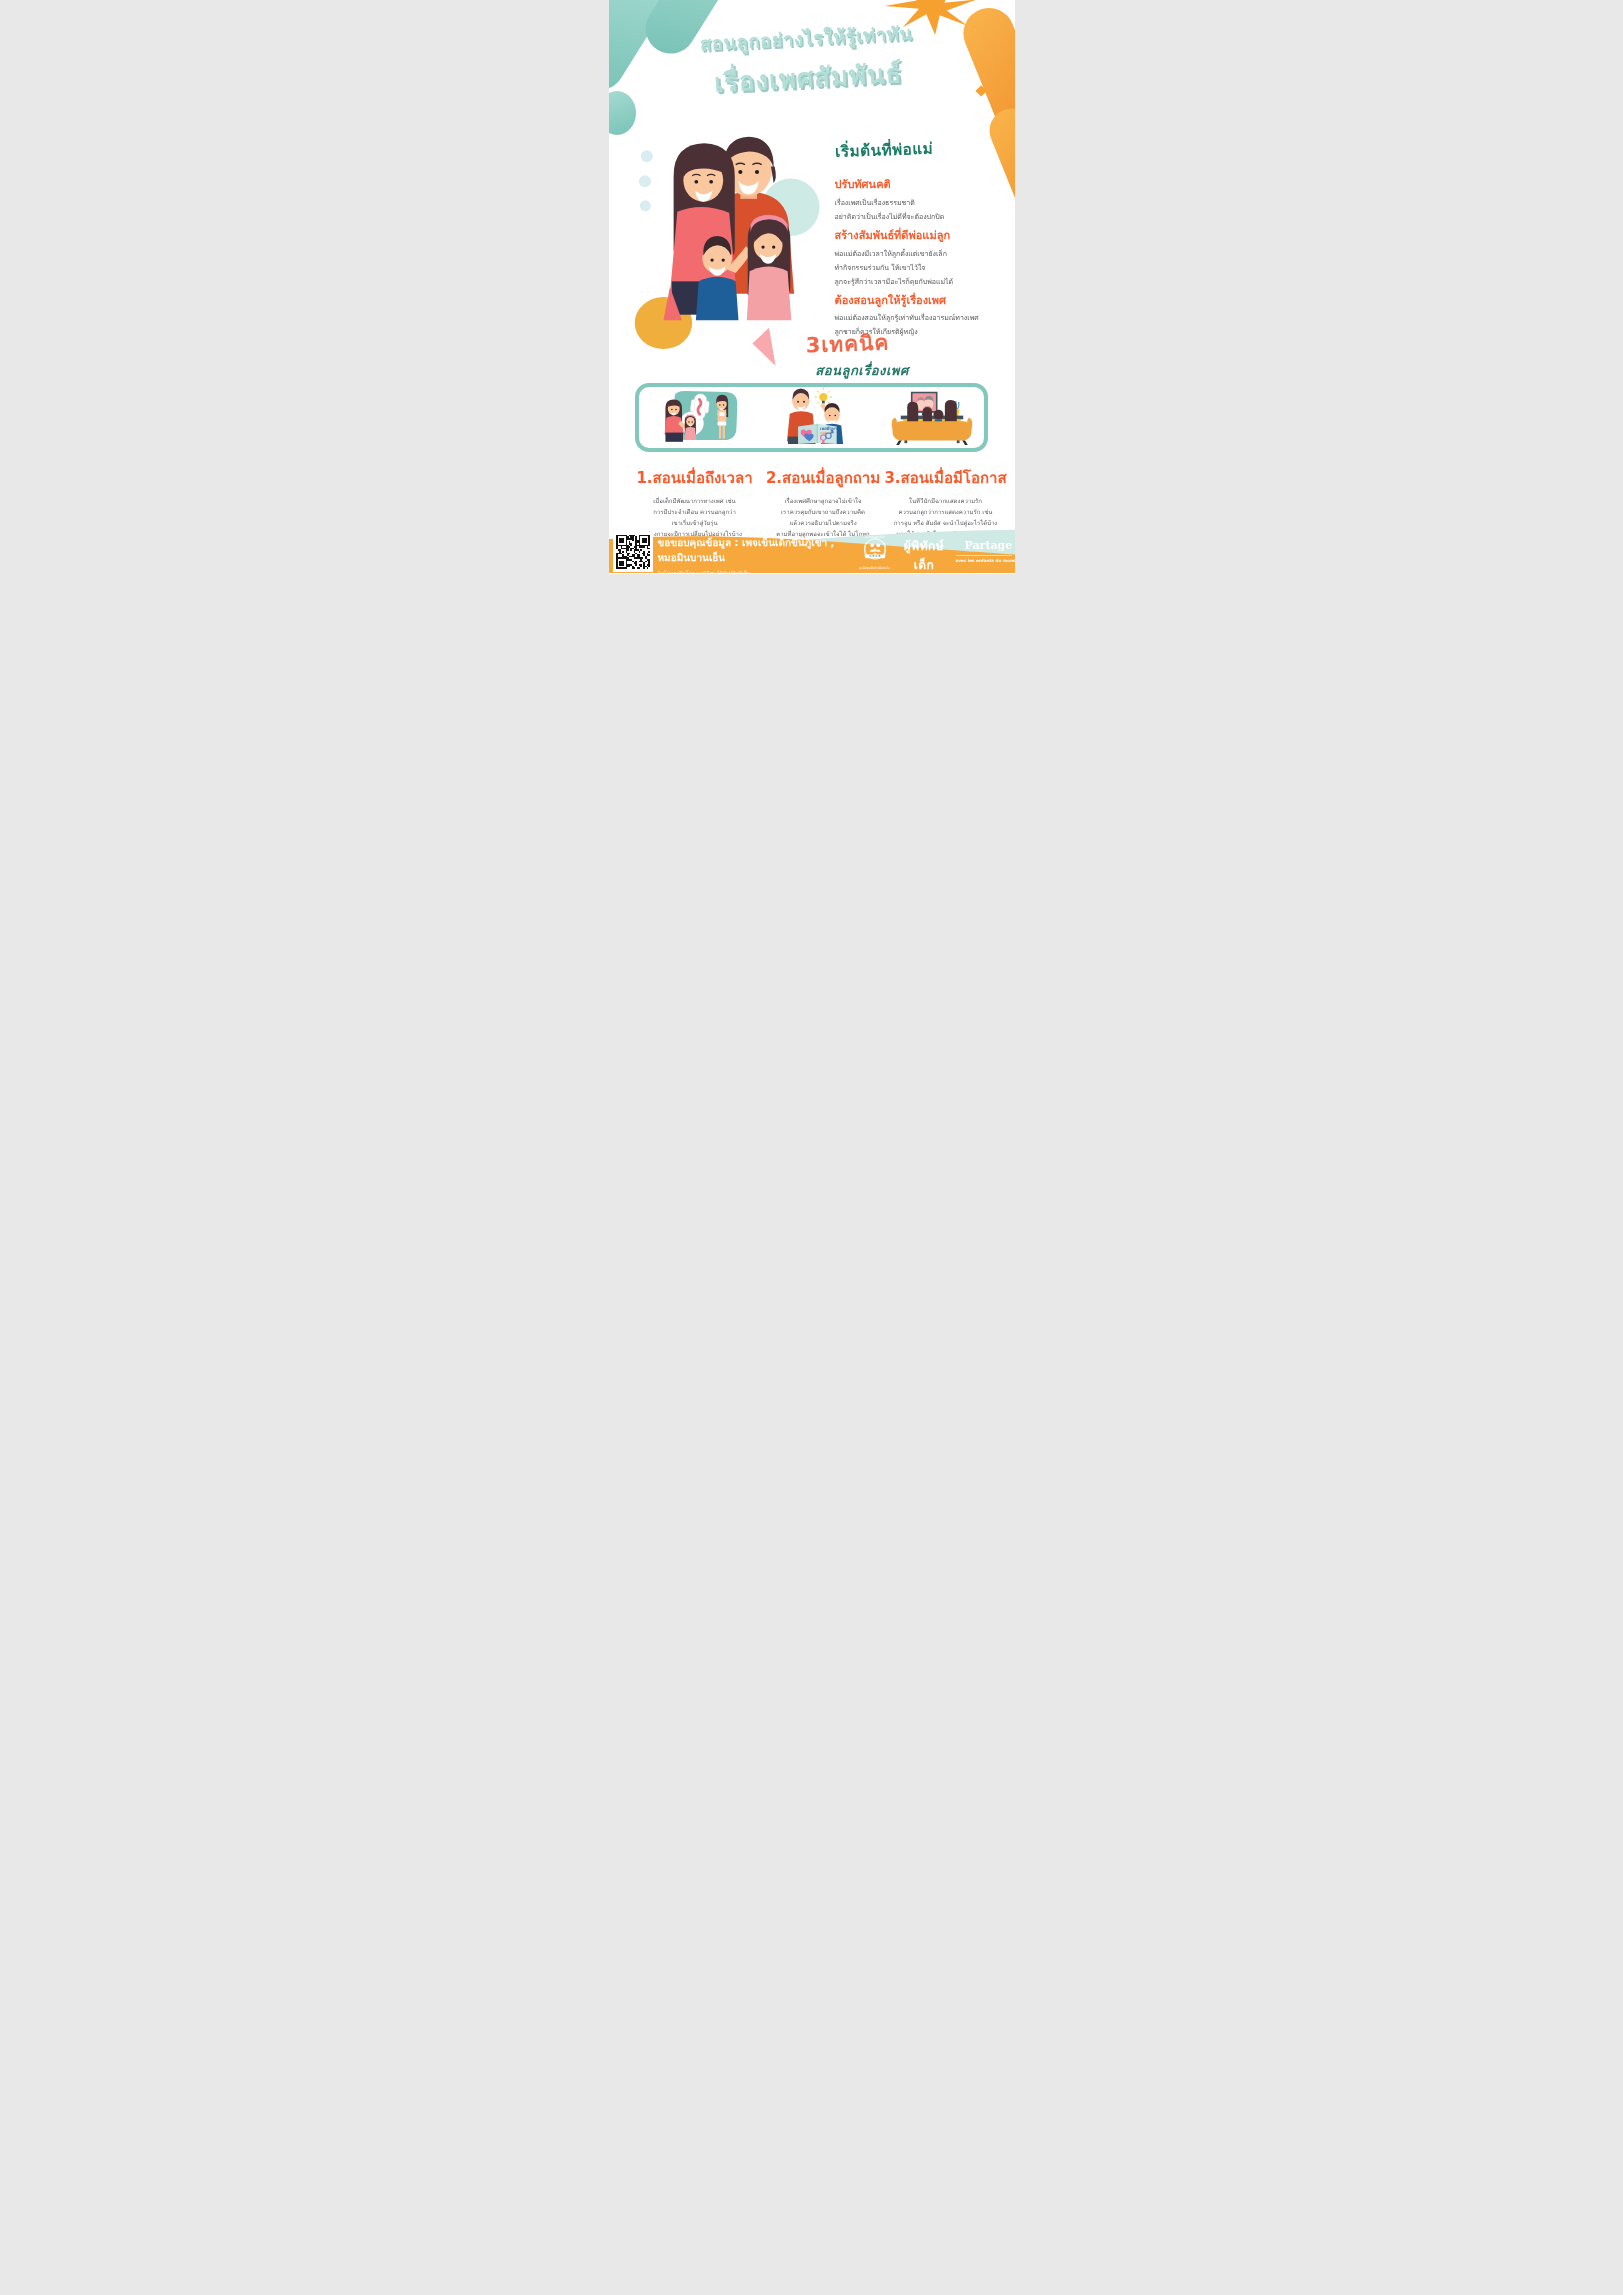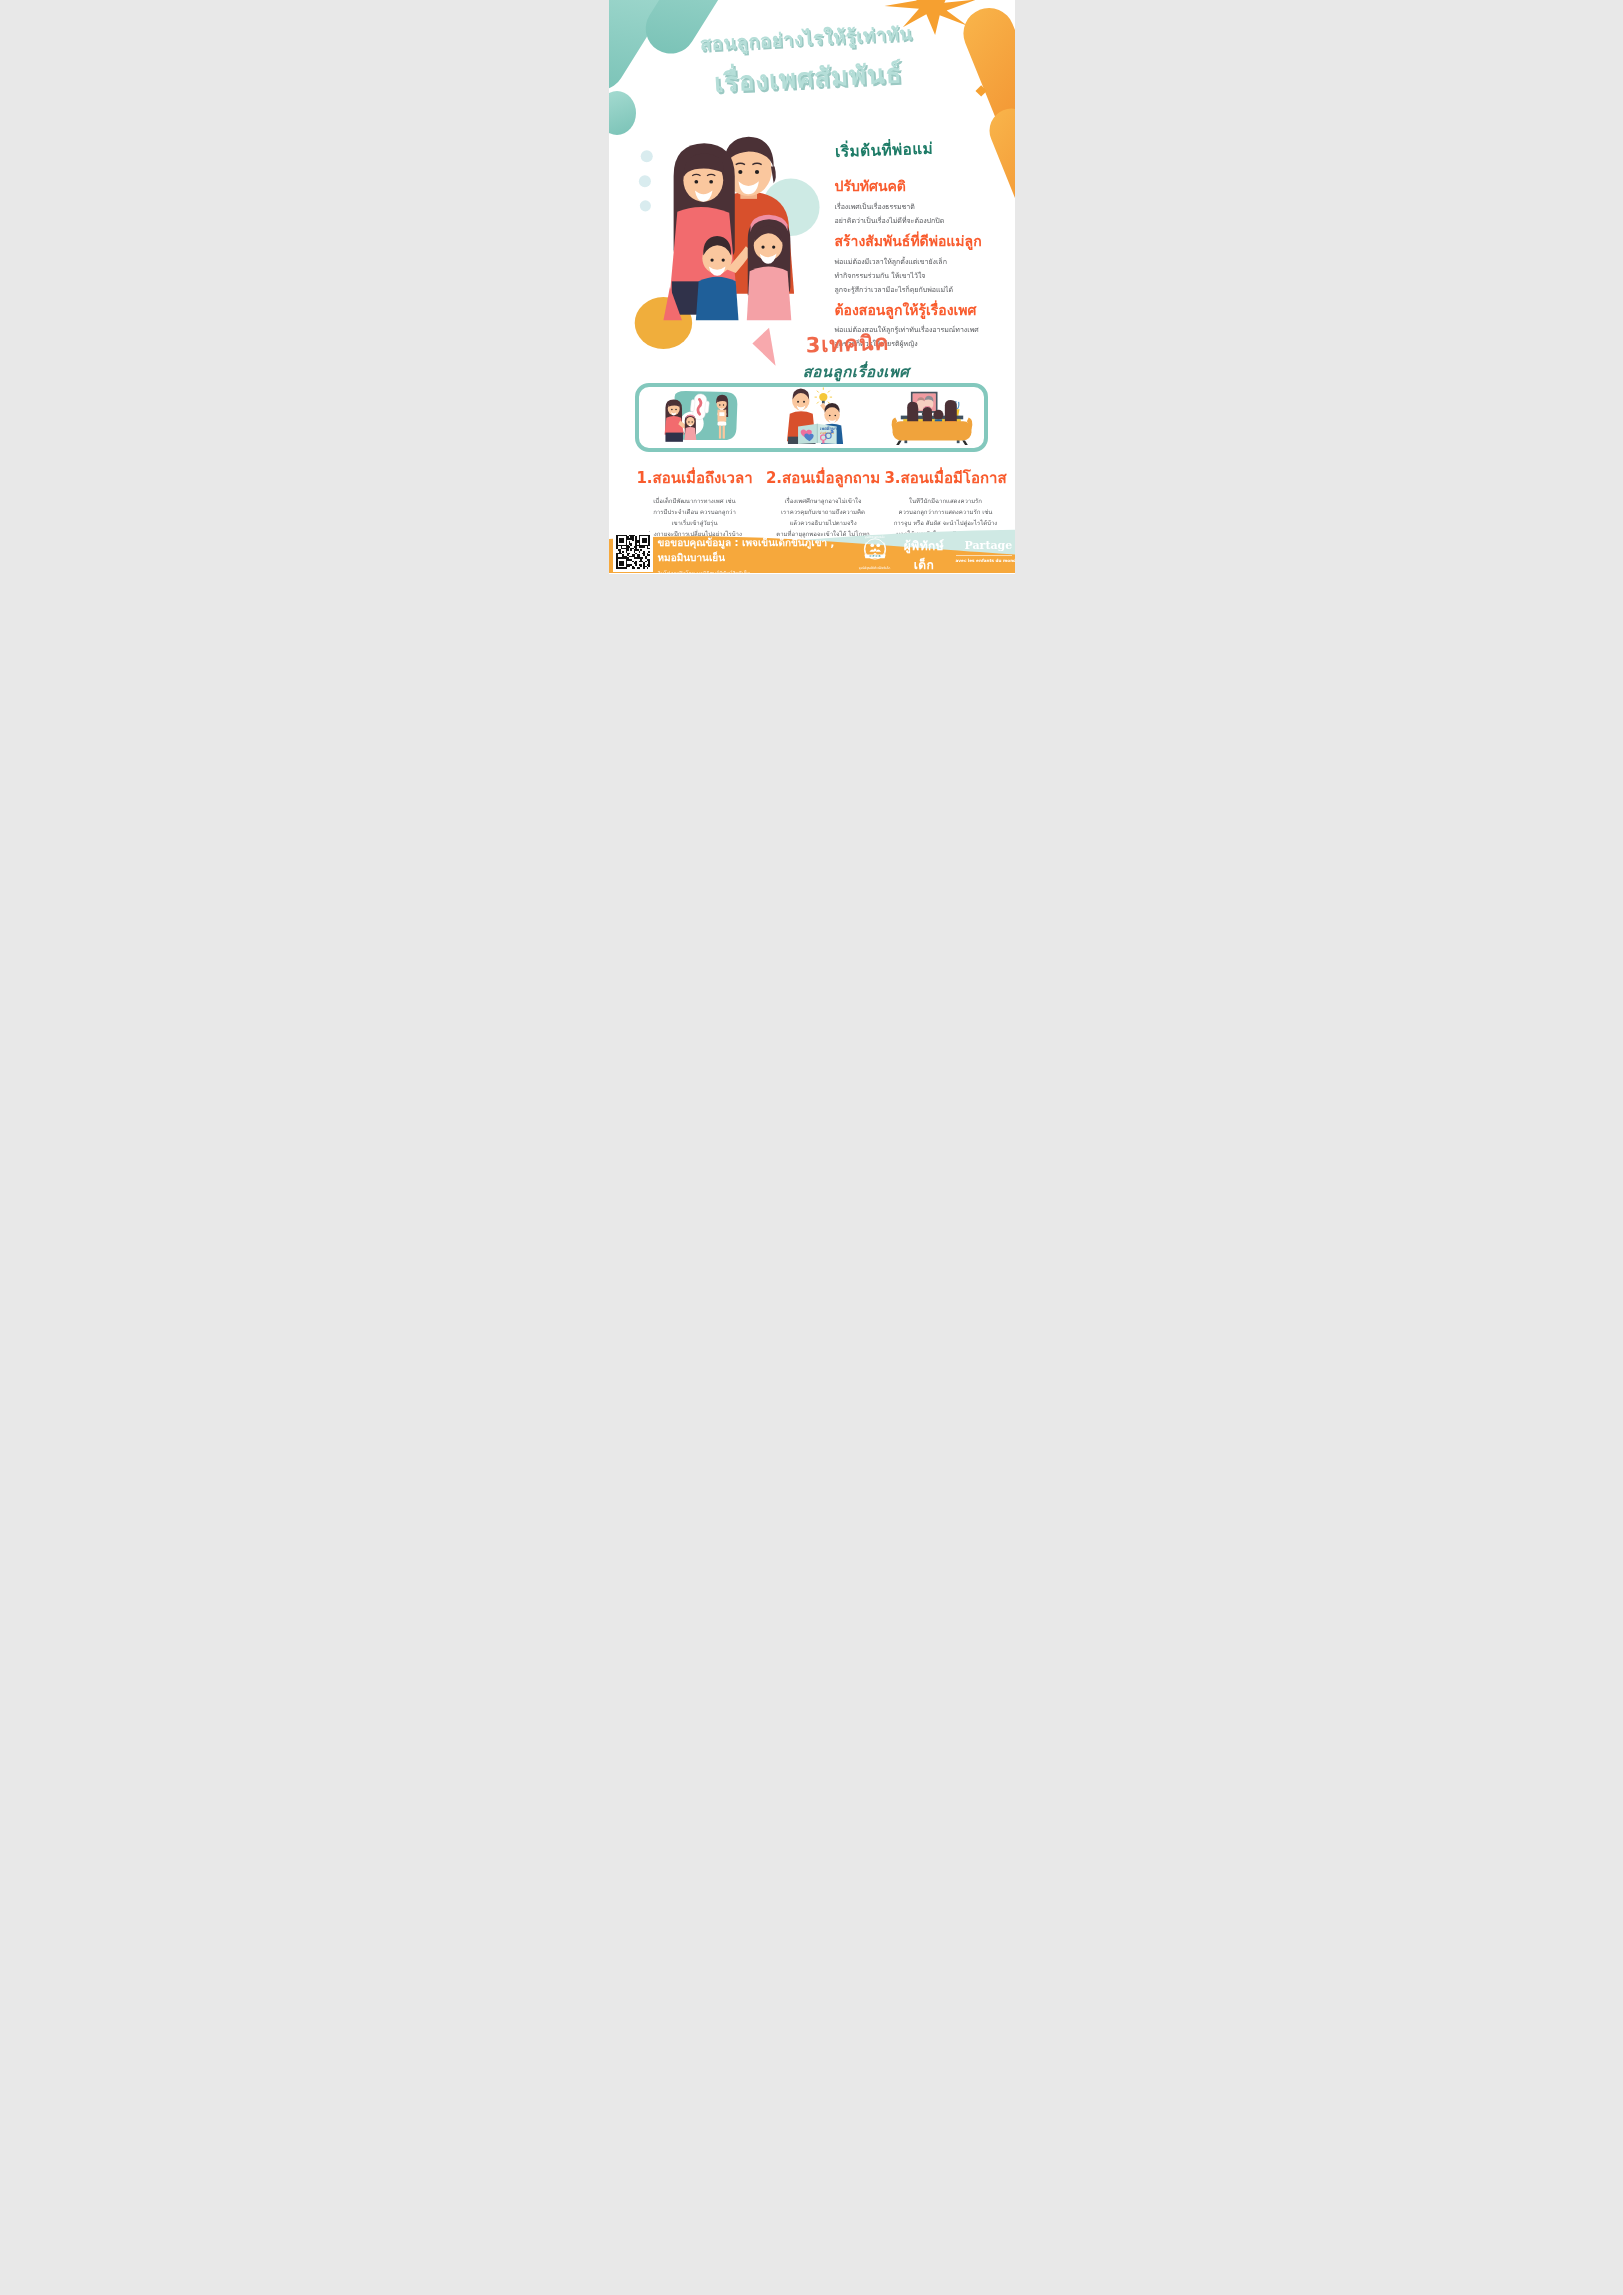--- a/index.html
+++ b/index.html
@@ -14,28 +14,28 @@
   
   #title{left:0;right:9.3px;top:24px;text-align:center;transform:rotate(-3deg);color:#b5ded8;}
   #title .t1{font-size:18.5px;font-weight:bold;letter-spacing:0.5px;text-shadow:1.4px 1.9px 0 #9ccjsonc;}
   #title .t1{text-shadow:1.4px 1.9px 0 #9bc9c3;}
   #title .t2{font-size:26px;font-weight:bold;margin-top:3.7px;text-shadow:1.9px 2.3px 0 #9bc9c3;letter-spacing:0.9px;}
 
   
   #intro{left:226px;top:136px;width:172px;}
   .intro-heading{color:#1c7b66;font-size:15.3px;font-weight:bold;transform:rotate(-2deg);letter-spacing:0.5px;}
   .sec{margin-top:2px;}
-  .sec-h{color:#f95b2d;font-size:14px;font-weight:bold;margin-bottom:2.8px;}
+  .sec-h{color:#f95b2d;font-size:11px;font-weight:bold;margin-bottom:2.8px;}
   .sec-body{color:#54565a;font-size:7px;line-height:2.0;font-weight:500;}
 
   
   #tech-head{left:153px;top:327px;width:171px;text-align:center;color:#f0684a;
              font-size:21px;font-weight:bold;transform:rotate(-2deg);letter-spacing:0.9px;}
-  #tech-sub{left:162px;top:360px;width:171px;text-align:center;color:#27786a;
-            font-size:15px;font-weight:bold;font-style:italic;letter-spacing:0.5px;}
+  #tech-sub{left:168px;top:360px;width:171px;text-align:center;color:#27786a;
+            font-size:13px;font-weight:bold;font-style:italic;letter-spacing:0.5px;}
 
   
   #band{left:26px;top:383px;width:345px;height:61px;background:#ffffff;
         border:4.6px solid #83c8bd;border-radius:14px;}
 
   
   .tip{top:466px;text-align:center;}
   .tip-h{color:#f95b2d;font-size:15px;font-weight:bold;margin-bottom:4.6px;}
   .tip-body{color:#54565a;font-size:6px;line-height:1.85;font-weight:500;}
 

